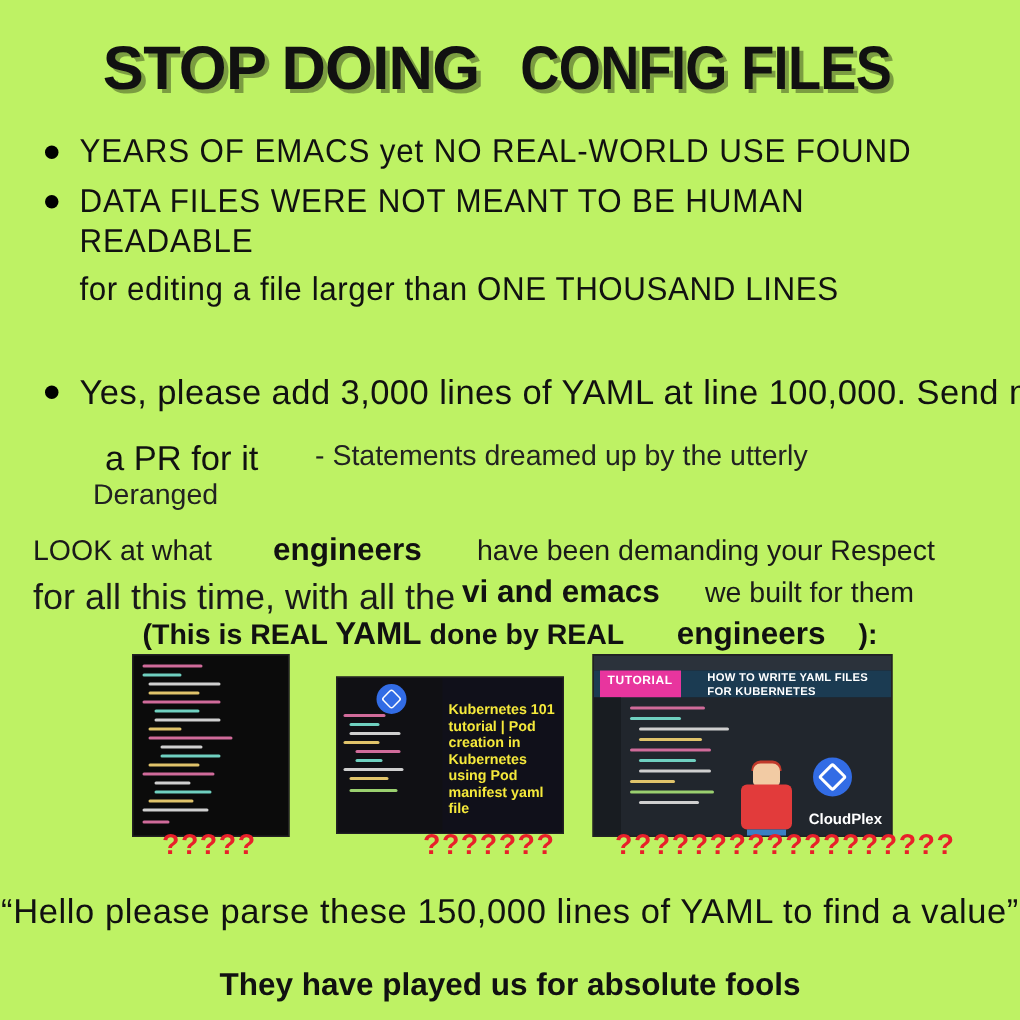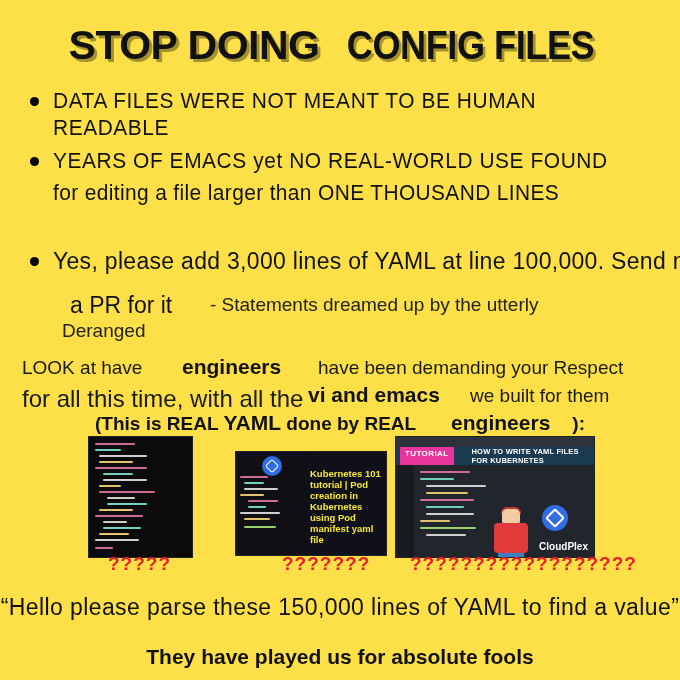--- a/index.html
+++ b/index.html
@@ -11,21 +11,21 @@
     height: 680px;
     background: #e8f4f8;
     font-family: "Liberation Sans", sans-serif;
     overflow: hidden;
     position: relative;
   }
   .meme {
     position: relative;
     width: 680px;
     height: 680px;
-    background: #fde047;
+    background: #bef264;
   }
 
   
   .title {
     position: absolute;
     top: 22px;
     left: 0;
     width: 680px;
     text-align: center;
     font-family: "Liberation Sans", sans-serif;
@@ -228,21 +228,21 @@
     background: #0b0b0b;
   }
   .code-line {
     position: absolute;
     height: 2px;
     border-radius: 1px;
   }
 
   
   .thumb2 {
-    left: 235px;
+    left: 224px;
     top: 15px;
     width: 152px;
     height: 105px;
     background: #121217;
   }
   .t2-left {
     position: absolute;
     left: 0; top: 0;
     width: 72px; height: 105px;
     background: #101014;
@@ -439,42 +439,42 @@
 
 <div class="meme">
 
   <div class="title">
     <span class="part1">STOP DOING </span><span class="part2">CONFIG FILES</span>
   </div>
 
   <div class="bullets">
     <div class="bullet-row">
       <div class="dot"></div>
-      <div class="bullet-text">DATA FILES WERE NOT MEANT TO BE HUMAN READABLE</div>
+      <div>
+        <div class="bullet-text">YEARS OF EMACS yet NO REAL-WORLD USE FOUND</div>
+      </div>
     </div>
     <div class="bullet-row">
       <div class="dot"></div>
-      <div>
-        <div class="bullet-text">YEARS OF EMACS yet NO REAL-WORLD USE FOUND</div>
-      </div>
+      <div class="bullet-text">DATA FILES WERE NOT MEANT TO BE HUMAN READABLE</div>
     </div>
     <div class="sub-line">for editing a file larger than ONE THOUSAND LINES</div>
   </div>
 
   <div class="third">
     <div class="bullet-row">
       <div class="dot"></div>
       <div class="third-text">Yes, please add 3,000 lines of YAML at line 100,000. Send me</div>
     </div>
   </div>
   <div class="pr-line">a PR for it</div>
   <div class="dreamed">- Statements dreamed up by the utterly</div>
   <div class="deranged">Deranged</div>
 
-  <div class="look1">LOOK at have</div>
+  <div class="look1">LOOK at what</div>
   <div class="look-eng">engineers</div>
   <div class="look2">have been demanding your Respect</div>
   <div class="look3">for all this time, with all the</div>
   <div class="look-vi">vi and emacs</div>
   <div class="look4">we built for them</div>
 
   <div class="real-line">
     <span>(This is REAL </span><span class="yaml-word">YAML</span><span> done by REAL </span><span class="eng-word">engineers</span><span>):</span>
   </div>
 

